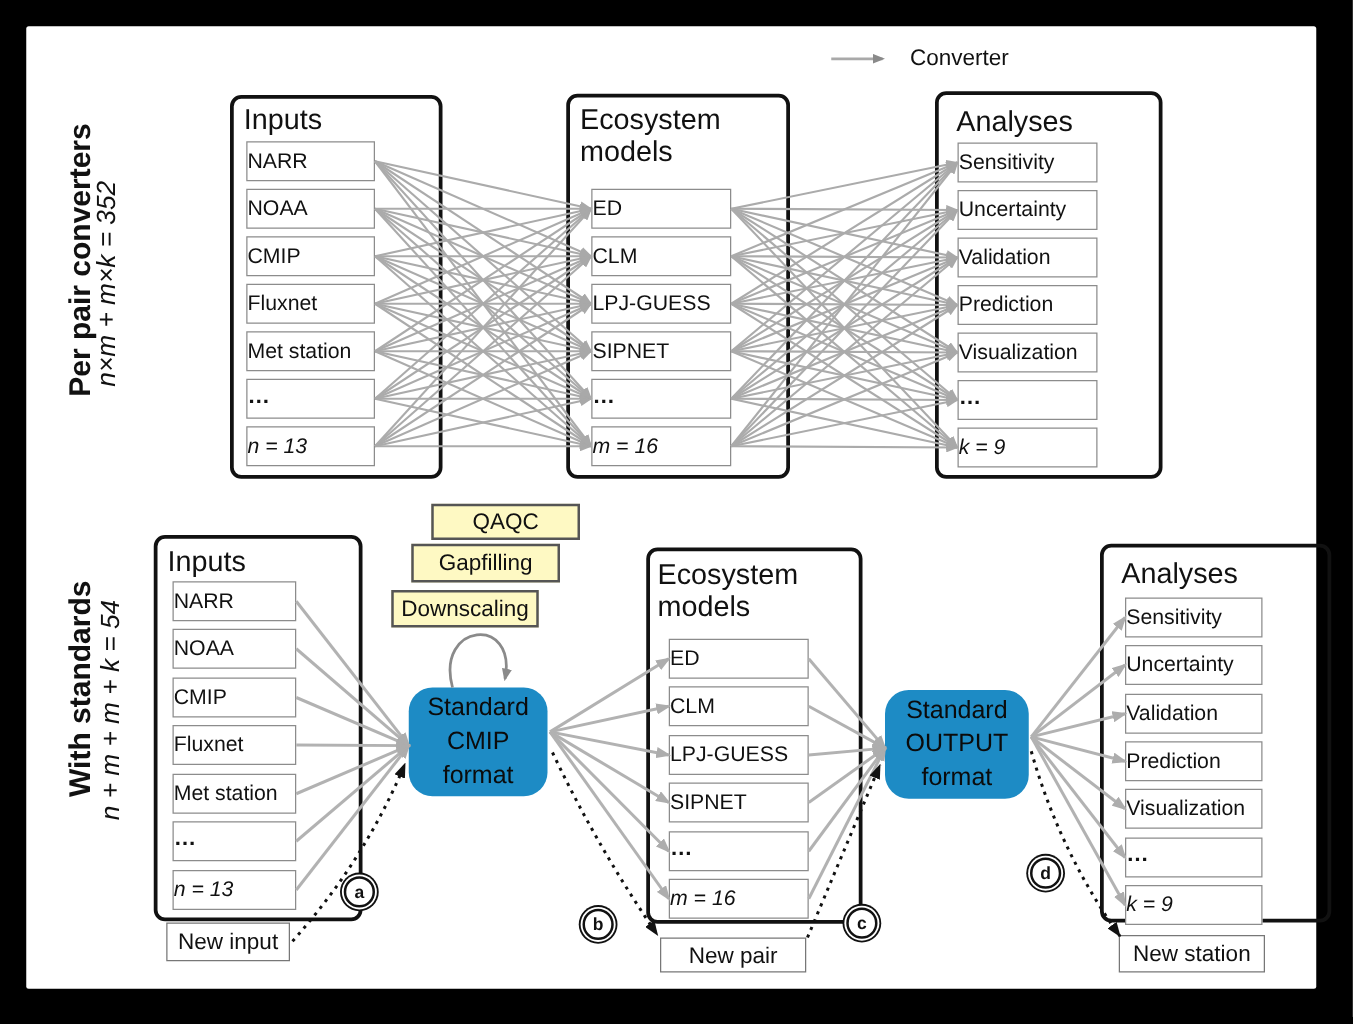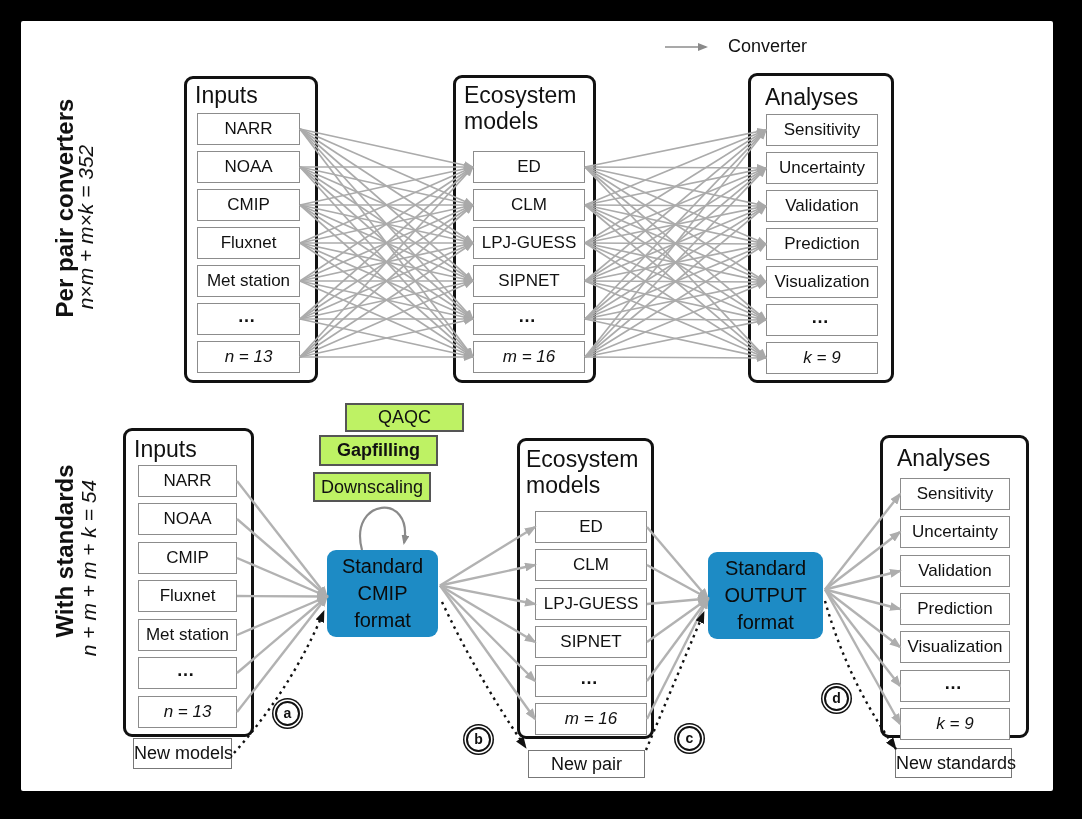--- a/index.html
+++ b/index.html
@@ -1,27 +1,27 @@
 <!DOCTYPE html>
 <html style="--std-blue: #1d8bc5;"><head>
 <meta charset="utf-8">
 <style>
   html,body{margin:0;padding:0;background:#000;}
   #stage{position:relative;width:1082px;height:819px;background:#000;overflow:hidden;
          font-family:"Liberation Sans","DejaVu Sans",sans-serif;color:#111;}
   #paper{position:absolute;left:21px;top:21px;width:1032px;height:770px;background:#fff;border-radius:2px;}
-  .container{position:absolute;border:3px solid #111;border-radius:9px;background:transparent;}
+  .container{position:absolute;border:3px solid #111;border-radius:9px;background:transparent;padding-left:36px;}
   .col-title{position:absolute;font-size:23px;line-height:1.12;color:#111;white-space:nowrap;}
   .node{position:absolute;height:30px;line-height:29px;background:#fff;border:1.5px solid #8c8c8c;
-        text-align:center;font-size:17px;color:#111;z-index:3;white-space:nowrap;overflow:hidden;}
+        font-size:17px;color:#111;z-index:3;white-space:nowrap;overflow:hidden;}
   .node.math{font-style:italic;}
   .node.dots{font-size:18px;letter-spacing:4px;font-weight:bold;line-height:24px;}
-  .proc{position:absolute;background:#bef264;border:2px solid #555;text-align:center;
+  .proc{position:absolute;background:#fef9c3;border:2px solid #555;text-align:center;
         font-size:18px;color:#111;z-index:3;}
-  .std{position:absolute;background:var(--std-blue,#1d8bc5);border-radius:9px;z-index:3;
+  .std{position:absolute;background:var(--std-blue,#1d8bc5);border-radius:19px;z-index:3;
        text-align:center;font-size:20px;line-height:27px;color:#0b0b0b;padding-top:3px;}
   .newbox{position:absolute;background:#fff;border:1.5px solid #777;text-align:center;
           font-size:18px;color:#111;z-index:3;white-space:nowrap;}
   .circ{position:absolute;width:21px;height:21px;border:2px solid #111;border-radius:50%;
         box-shadow:0 0 0 1.5px #fff,0 0 0 3px #111;background:#fff;z-index:4;
         text-align:center;line-height:21px;font-size:14px;font-weight:bold;}
   .vlabel,.vformula{position:absolute;width:400px;height:32px;text-align:center;
         transform:rotate(-90deg);white-space:nowrap;z-index:2;}
   .vlabel{font-size:24px;font-weight:bold;}
   .vformula{font-size:21px;font-style:italic;}
@@ -86,21 +86,21 @@
     <div class="node" style="left:12px;top:34px;width:97px;">NARR</div>
     <div class="node" style="left:12px;top:72px;width:97px;">NOAA</div>
     <div class="node" style="left:12px;top:111px;width:97px;">CMIP</div>
     <div class="node" style="left:12px;top:149px;width:97px;">Fluxnet</div>
     <div class="node" style="left:12px;top:188px;width:97px;">Met station</div>
     <div class="node dots" style="left:12px;top:226px;width:97px;">…</div>
     <div class="node math" style="left:12px;top:265px;width:97px;">n = 13</div>
   </div>
 
   <div class="proc" style="left:345px;top:403px;width:115px;height:25px;line-height:25px;">QAQC</div>
-  <div class="proc" style="left:319px;top:435px;width:115px;height:27px;line-height:27px;font-weight:bold;">Gapfilling</div>
+  <div class="proc" style="left:329px;top:435px;width:115px;height:27px;line-height:27px;">Gapfilling</div>
   <div class="proc" style="left:313px;top:472px;width:114px;height:26px;line-height:26px;">Downscaling</div>
 
   <div class="std" id="std-in" style="left:327px;top:550px;width:111px;height:84px;">
     <div>Standard</div>
     <div>CMIP</div>
     <div>format</div>
   </div>
 
   <div class="container" id="bmd" style="left:517px;top:438px;width:131px;height:295px;">
     <div class="col-title" style="left:6px;top:6px;">
@@ -125,23 +125,23 @@
     <div class="col-title" style="left:14px;top:8px;">Analyses</div>
     <div class="node" style="left:17px;top:40px;width:108px;">Sensitivity</div>
     <div class="node" style="left:17px;top:78px;width:108px;">Uncertainty</div>
     <div class="node" style="left:17px;top:117px;width:108px;">Validation</div>
     <div class="node" style="left:17px;top:155px;width:108px;">Prediction</div>
     <div class="node" style="left:17px;top:193px;width:108px;">Visualization</div>
     <div class="node dots" style="left:17px;top:232px;width:108px;">…</div>
     <div class="node math" style="left:17px;top:270px;width:108px;">k = 9</div>
   </div>
 
-  <div class="newbox" style="left:133px;top:738px;width:97px;height:29px;line-height:29px;">New models</div>
+  <div class="newbox" style="left:133px;top:738px;width:97px;height:29px;line-height:29px;">New input</div>
   <div class="newbox" style="left:528px;top:750px;width:115px;height:26px;line-height:26px;">New pair</div>
-  <div class="newbox" style="left:895px;top:748px;width:115px;height:28px;line-height:28px;">New standards</div>
+  <div class="newbox" style="left:895px;top:748px;width:115px;height:28px;line-height:28px;">New station</div>
 
   <div class="circ" style="left:275px;top:701px;">a</div>
   <div class="circ" style="left:466px;top:727px;">b</div>
   <div class="circ" style="left:677px;top:726px;">c</div>
   <div class="circ" style="left:824px;top:686px;">d</div>
 
   <svg id="arrows" width="1082" height="819" viewBox="0 0 1082 819">
     <line x1="825" y1="589.5" x2="900" y2="724" class="fan" marker-end="url(#m-fan)"></line>
       <line x1="825" y1="589.5" x2="900" y2="686" class="fan" marker-end="url(#m-fan)"></line>
       <line x1="825" y1="589.5" x2="900" y2="647" class="fan" marker-end="url(#m-fan)"></line>

